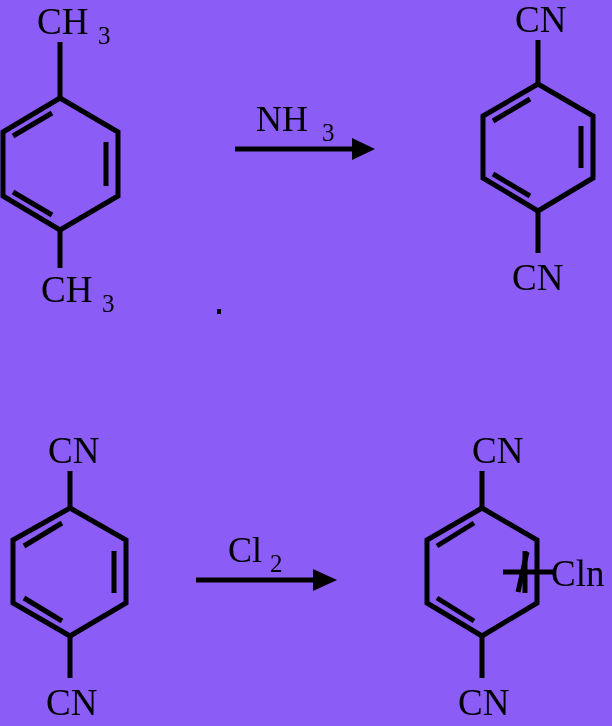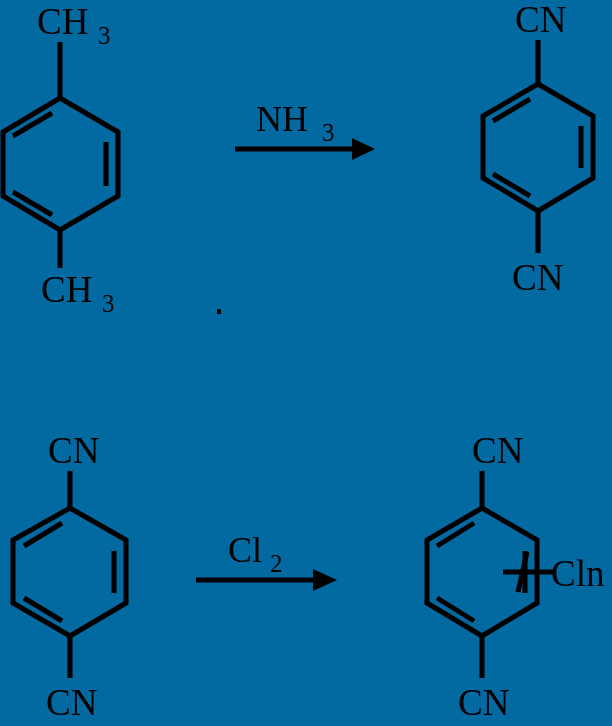--- a/index.html
+++ b/index.html
@@ -5,21 +5,21 @@
 <style>
   html, body {
     margin: 0;
     padding: 0;
     background: #ffffff;
   }
   #page {
     position: relative;
     width: 612px;
     height: 726px;
-    background: #0369a1;
+    background: #8b5cf6;
     overflow: hidden;
     font-family: "Liberation Serif", "DejaVu Serif", serif;
   }
   .scheme-svg {
     position: absolute;
     left: 0;
     top: 0;
     width: 612px;
     height: 726px;
   }

